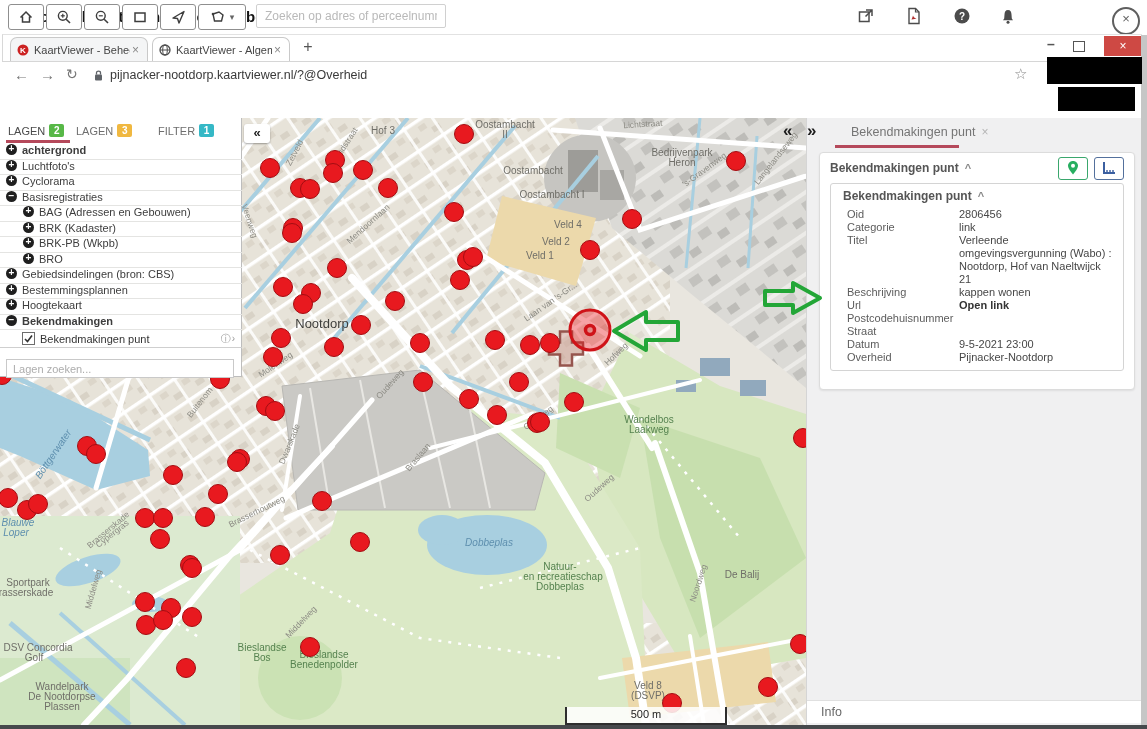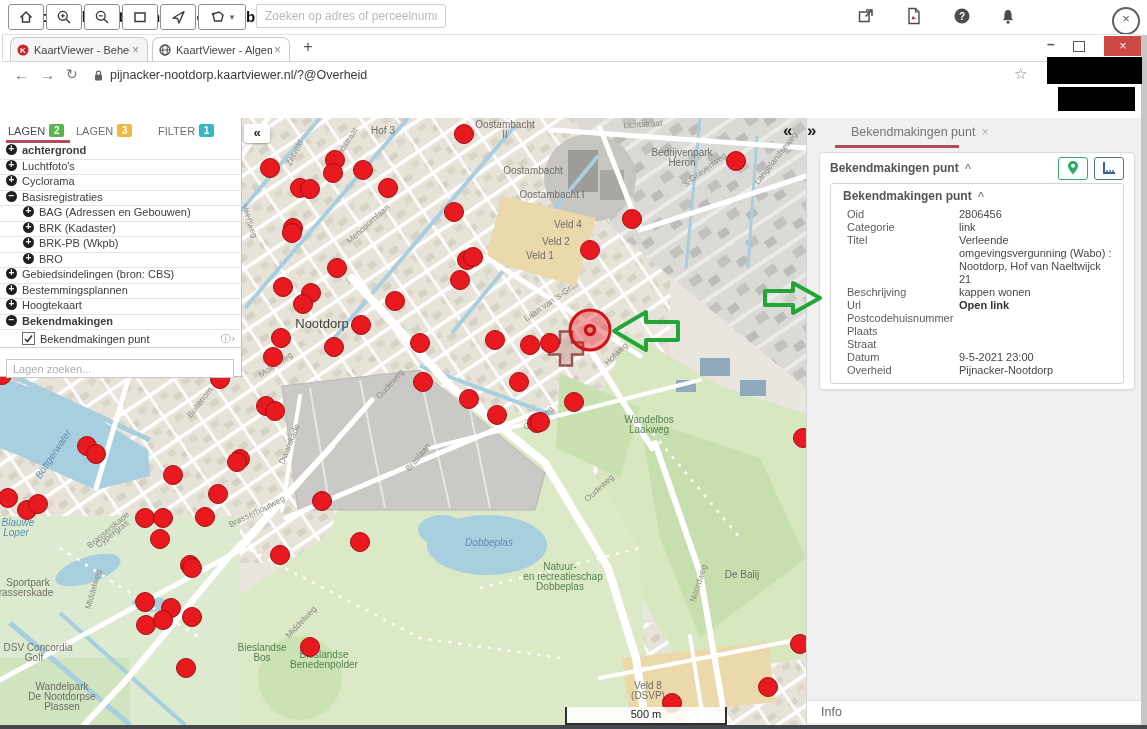--- a/index.html
+++ b/index.html
@@ -600,24 +600,20 @@
         </div>
       <div class="prow">
           <span class="plabel">Url</span>
           <span class="pvalue bold">Open link</span>
         </div>
       <div class="prow">
           <span class="plabel">Postcodehuisnummer</span>
           <span class="pvalue"></span>
         </div>
       <div class="prow">
-          <span class="plabel">Plaats</span>
-          <span class="pvalue"></span>
-        </div>
-      <div class="prow">
           <span class="plabel">Straat</span>
           <span class="pvalue"></span>
         </div>
       <div class="prow">
           <span class="plabel">Datum</span>
           <span class="pvalue">9-5-2021 23:00</span>
         </div>
       <div class="prow">
           <span class="plabel">Overheid</span>
           <span class="pvalue">Pijnacker-Nootdorp</span>

